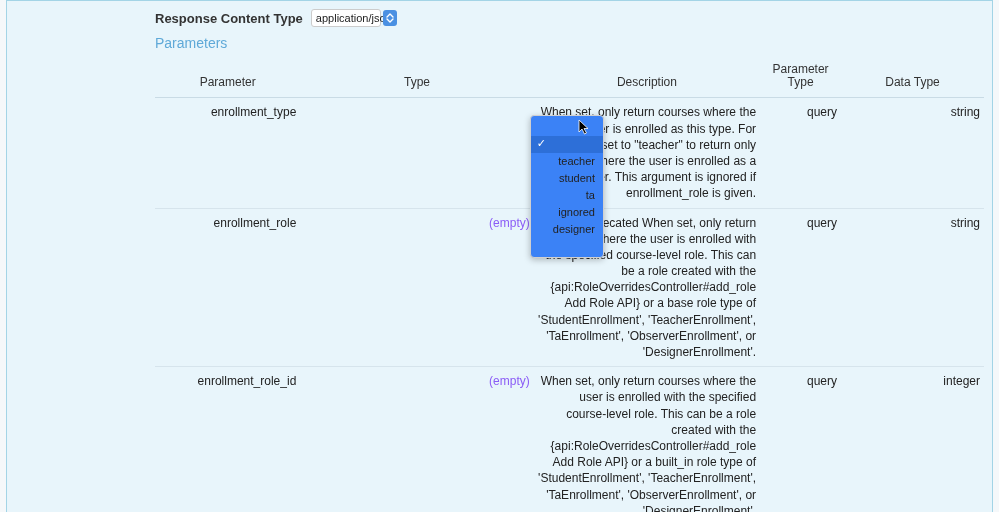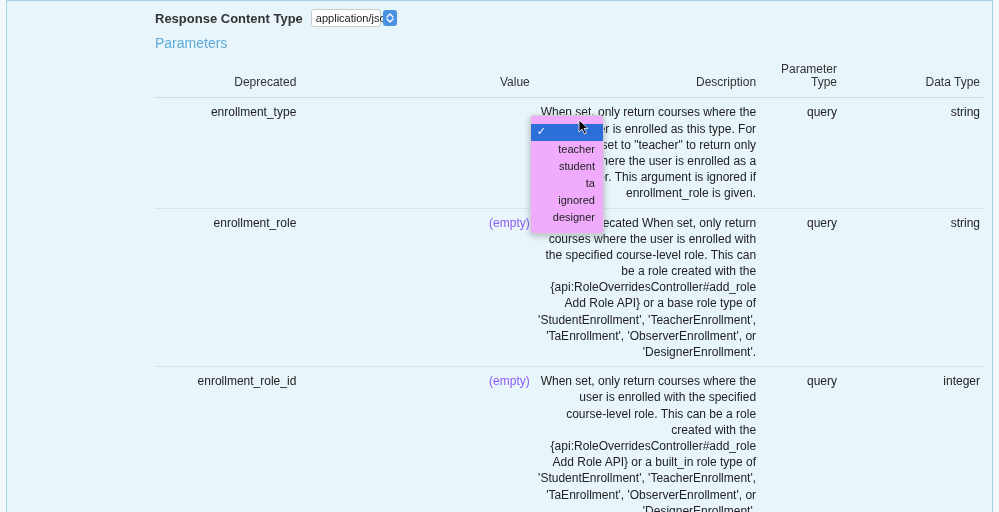--- a/index.html
+++ b/index.html
@@ -64,21 +64,21 @@
       font-size: 14px;
       font-weight: normal;
       margin: 6px 0 8px 0;
     }
     table.params {
       width: 100%;
       border-collapse: collapse;
       table-layout: fixed;
     }
     table.params th {
-      text-align: right;
+      text-align: center;
       font-weight: normal;
       color: #333;
       font-size: 12px;
       padding: 4px 4px 8px 4px;
       border-bottom: 1px solid #c9dbe5;
       vertical-align: bottom;
     }
     table.params td {
       padding: 6px 4px 6px 4px;
       border-bottom: 1px solid #d6e4ec;
@@ -95,27 +95,27 @@
     .col-dtype { width: 120px; }
     .value-empty { color: #8b5cf6; }
     .value-select {
       position: relative;
       display: inline-block;
     }
     .dropdown-open {
       position: absolute;
       top: -1px;
       left: 0;
-      background: #f0abfc;
+      background: #3b82f6;
       border: 1px solid #d0d0d0;
       border-radius: 4px;
       box-shadow: 0 2px 6px rgba(0,0,0,0.25);
       min-width: 60px;
       z-index: 10;
-      padding: 8px 0;
+      padding: 20px 0;
     }
     .dropdown-open .opt {
       padding: 1px 8px 1px 22px;
       font-size: 11px;
       color: #222;
       cursor: default;
       white-space: nowrap;
       position: relative;
     }
     .dropdown-open .opt.first {
@@ -161,22 +161,22 @@
     <table class="params">
       <colgroup>
         <col class="col-param">
           <col class="col-value">
           <col class="col-desc">
           <col class="col-ptype">
           <col class="col-dtype">
       </colgroup>
       <thead>
         <tr>
-          <th>Deprecated</th>
-          <th>Value</th>
+          <th>Parameter</th>
+          <th>Type</th>
           <th>Description</th>
           <th style="line-height:1.1;">Parameter Type</th>
           <th>Data Type</th>
         </tr>
       </thead>
       <tbody id="param-rows">
           <tr>
             <td>enrollment_type</td>
             <td><span class="value-select"><div class="dropdown-open">
                   <div class="opt first">&nbsp;</div>

